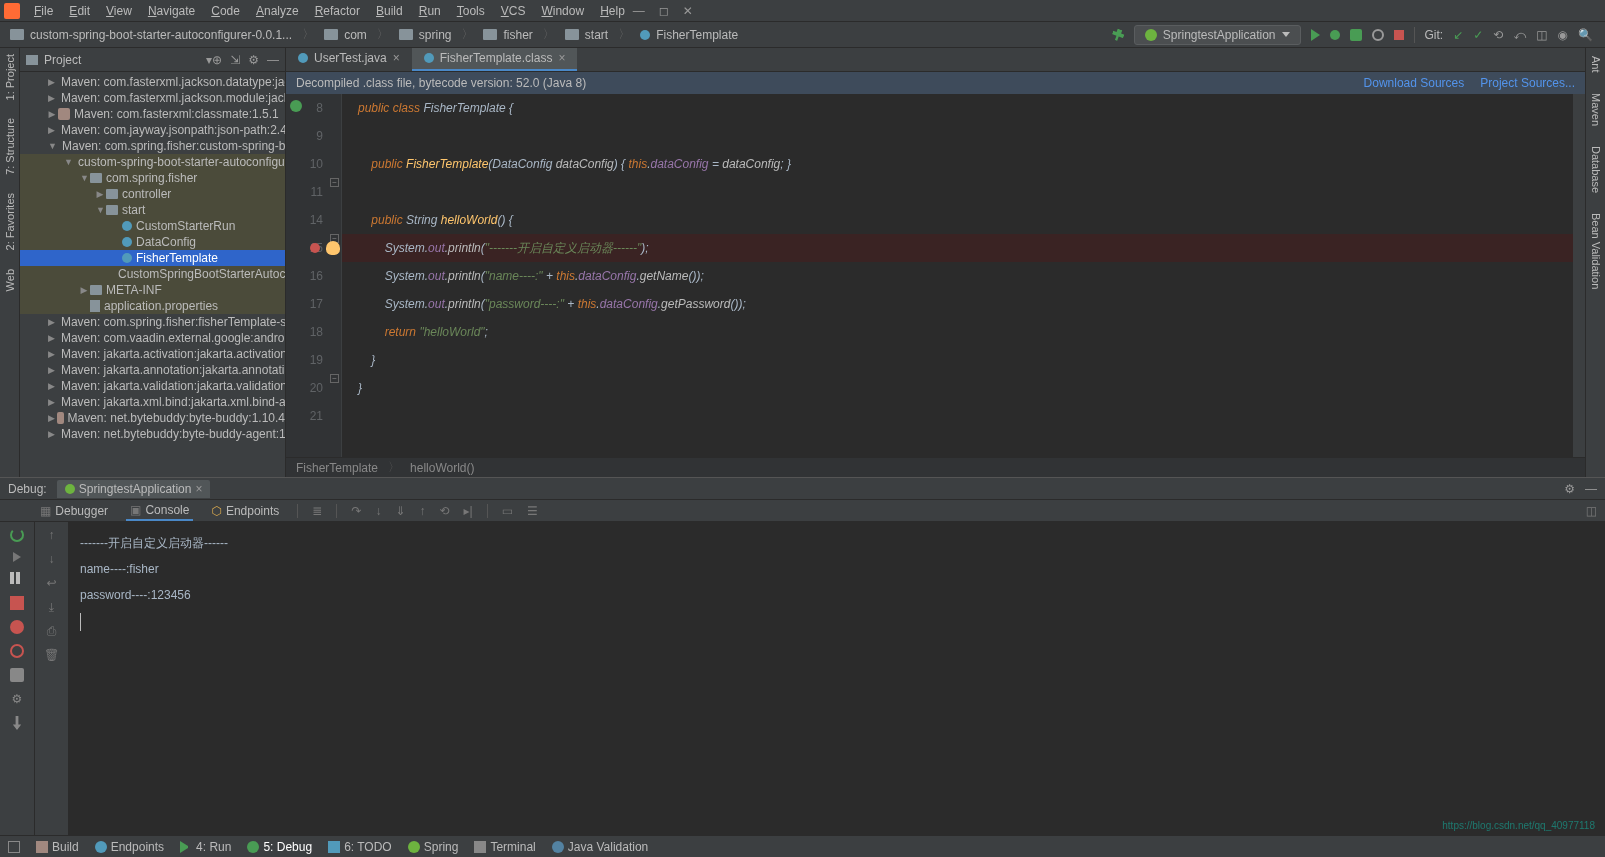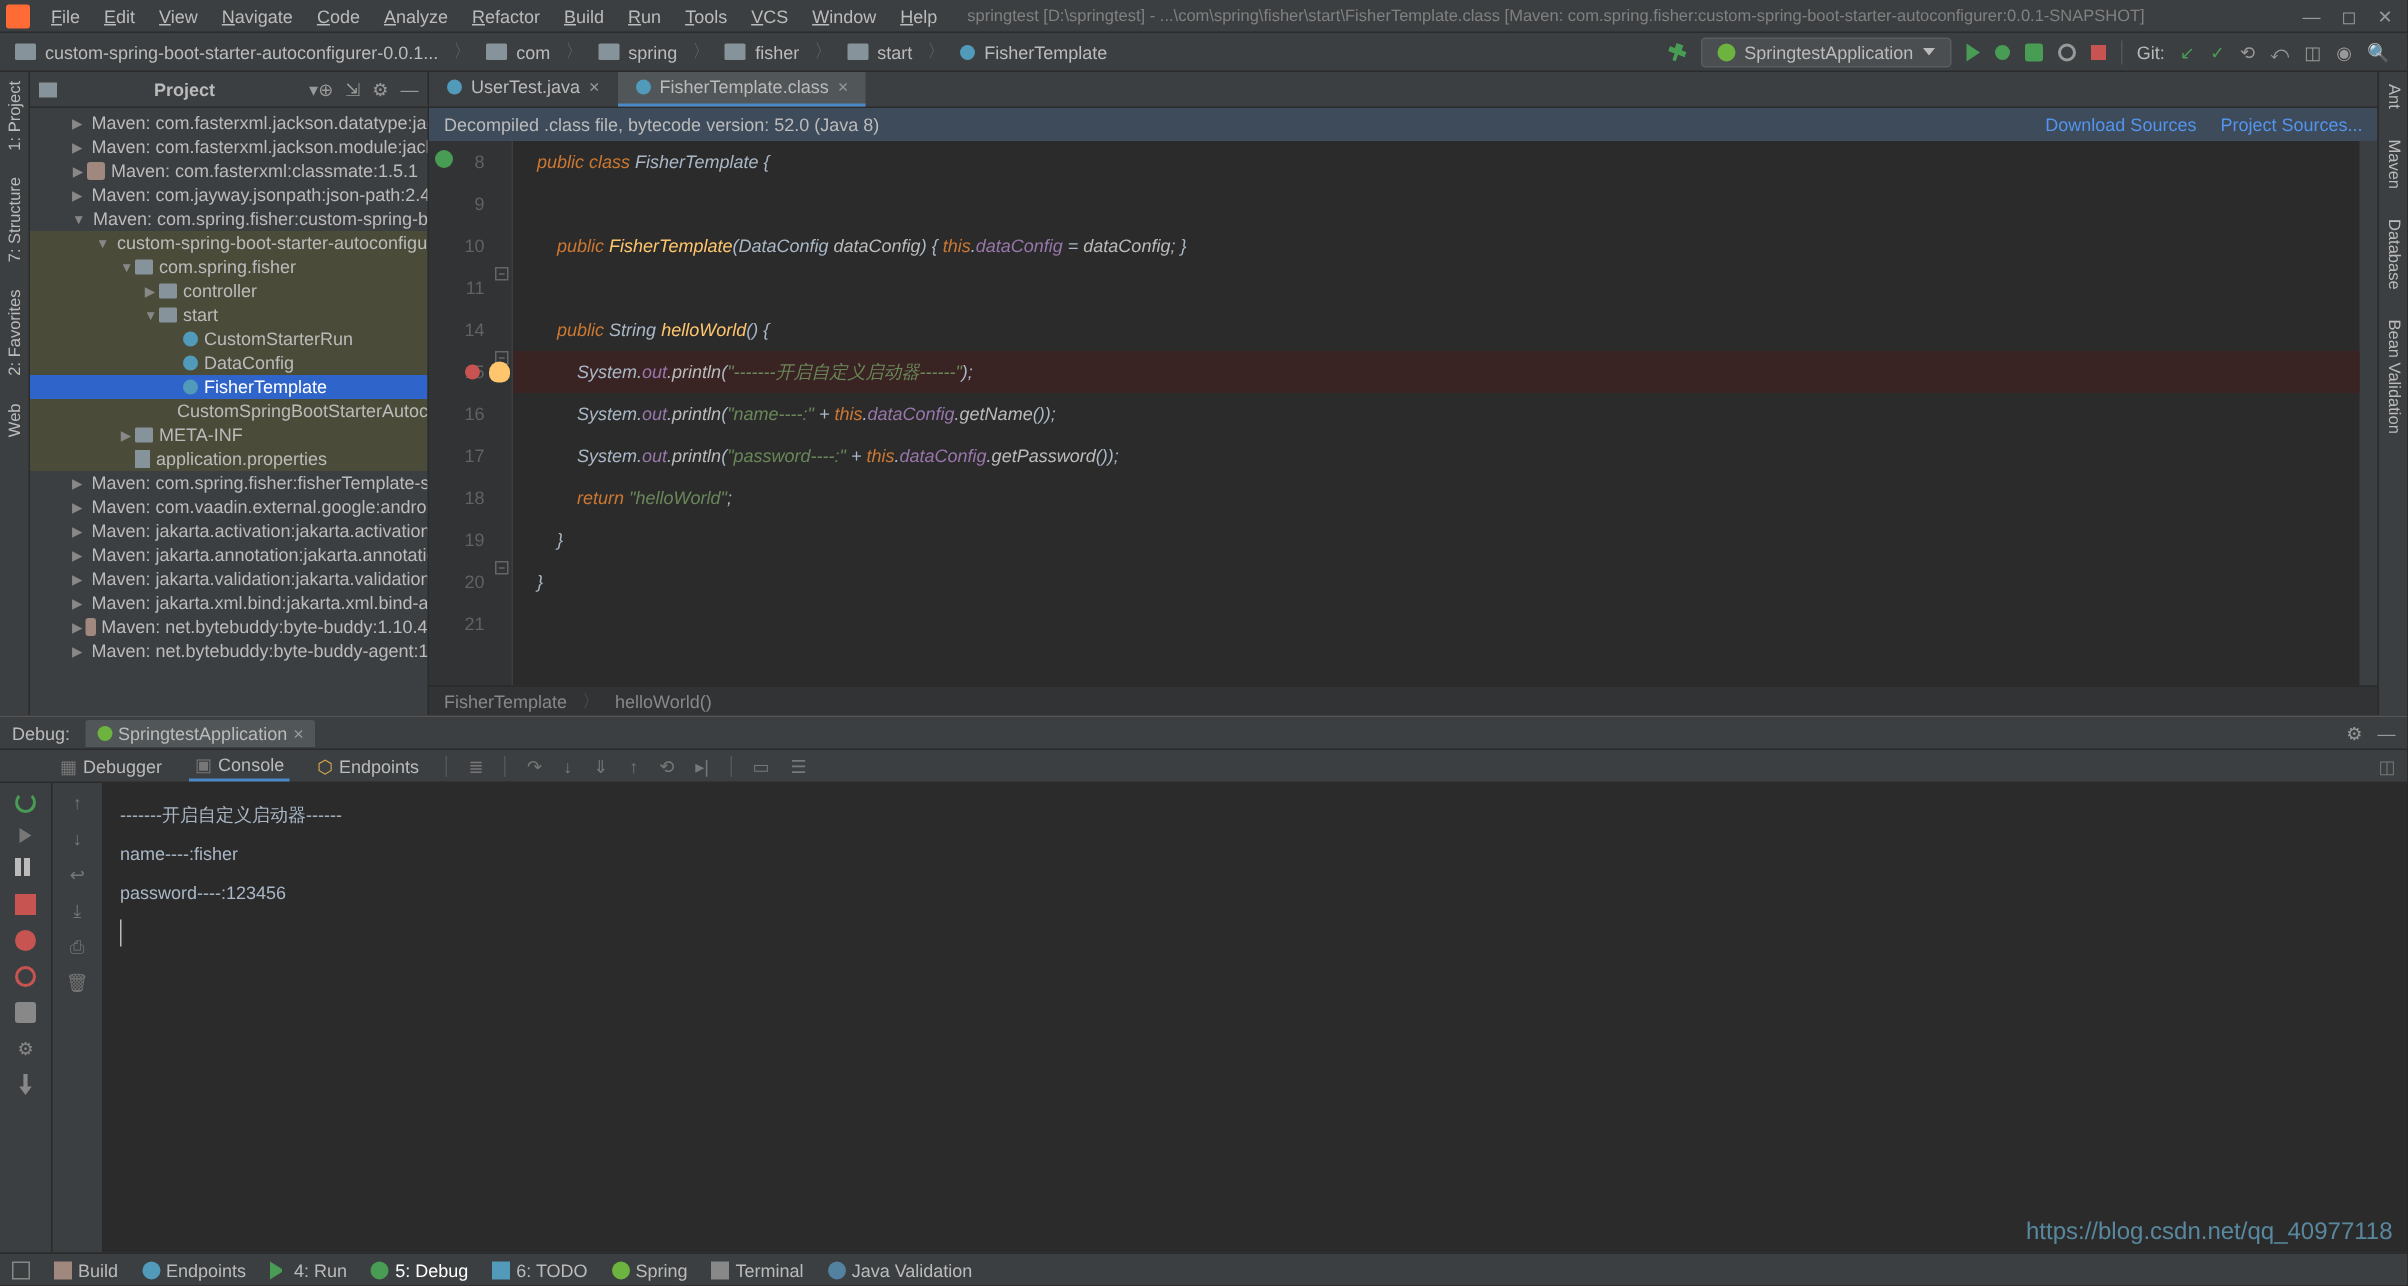--- a/index.html
+++ b/index.html
@@ -35,21 +35,21 @@
 
 .main-row { display: flex; flex: 1; overflow: hidden; }
 
 
 .left-strip { width: 20px; background: #3c3f41; border-right: 1px solid #2b2b2b; display: flex; flex-direction: column; align-items: center; padding-top: 6px; gap: 18px; }
 .left-strip .tab-vert { writing-mode: vertical-rl; transform: rotate(180deg); color: #bbbbbb; font-size: 11px; cursor: pointer; }
 
 
 .project-panel { width: 266px; background: #3c3f41; border-right: 1px solid #2b2b2b; display: flex; flex-direction: column; overflow: hidden; }
 .project-header { height: 24px; display: flex; align-items: center; padding: 0 6px; border-bottom: 1px solid #2b2b2b; }
-.project-header .title { flex: 1; font-weight: bold; text-align: center; }
+.project-header .title { flex: 1; font-weight: normal; }
 .project-header .drop { margin-left: 4px; color: #999; }
 .project-header .hicons { display: flex; gap: 8px; color: #999; }
 .tree { flex: 1; overflow: hidden; font-size: 11.5px; padding-top: 2px; }
 .tree .node { display: flex; align-items: center; height: 16px; padding-left: var(--ind,8px); white-space: nowrap; cursor: pointer; }
 .tree .node.selected { background: #2f65ca; color: #fff; }
 .tree .arrow { width: 8px; text-align: center; color: #888; margin-right: 2px; font-size: 9px; }
 .tree .ticon-lib { width: 12px; height: 12px; background: #a1887f; border-radius: 2px; margin-right: 4px; }
 .tree .ticon-fld { width: 12px; height: 10px; background: #87939a; border-radius: 1px; margin-right: 4px; }
 .tree .ticon-cls { width: 10px; height: 10px; border-radius: 50%; background: #519aba; margin-right: 4px; }
 .tree .ticon-file { width: 10px; height: 12px; background: #87939a; margin-right: 4px; }
@@ -121,21 +121,21 @@
 .tool-windows-bar .twicon { width: 12px; height: 12px; }
 .tw-hammer { background:#a1887f; }
 .tw-ep { background:#519aba; border-radius:50%; }
 .tw-run { width:0;height:0;border-top:5px solid transparent;border-bottom:5px solid transparent;border-left:8px solid #499c54; }
 .tw-bug { background:#499c54;border-radius:50%; }
 .tw-todo { background:#519aba; }
 .tw-spring { background:#6db33f;border-radius:50%; }
 .tw-term { background:#888; }
 .tw-java { background:#5382a1;border-radius:50%; }
 .tool-windows-bar .spacer { flex: 1; }
-.watermark { position: absolute; right: 10px; bottom: 26px; opacity: 0.55; color: #7dd3fc; font-size: 16px; margin-top: 30px; }
+.watermark { position: absolute; right: 10px; bottom: 26px; opacity: 0.55; color: #14b8a6; font-size: 10px; margin-top: 30px; }
 
 .fold-minus { display:inline-block; width:9px; height:9px; border:1px solid #666; color:#888; font-size:8px; line-height:7px; text-align:center; margin-left: 6px; position:absolute; left: 38px; }
 </style>
 </head>
 <body>
 
 <div class="menubar">
   <div class="logo"></div>
   <div id="menu-items" style="display: flex;">
       <span class="menu-item"><u>F</u>ile</span>
@@ -145,21 +145,20 @@
       <span class="menu-item"><u>C</u>ode</span>
       <span class="menu-item"><u>A</u>nalyze</span>
       <span class="menu-item"><u>R</u>efactor</span>
       <span class="menu-item"><u>B</u>uild</span>
       <span class="menu-item"><u>R</u>un</span>
       <span class="menu-item"><u>T</u>ools</span>
       <span class="menu-item"><u>V</u>CS</span>
       <span class="menu-item"><u>W</u>indow</span>
       <span class="menu-item"><u>H</u>elp</span>
     </div>
-  <div class="title-path">springtest [D:\springtest] - ...\com\spring\fisher\start\FisherTemplate.class [Maven: com.spring.fisher:custom-spring-boot-starter-autoconfigurer:0.0.1-SNAPSHOT]</div>
   <div class="win-controls">
     <span>—</span>
     <span>◻</span>
     <span>✕</span>
   </div>
 </div>
 
 <div class="navbar">
   <span class="crumb">
       <span class="fld-icon"></span>

